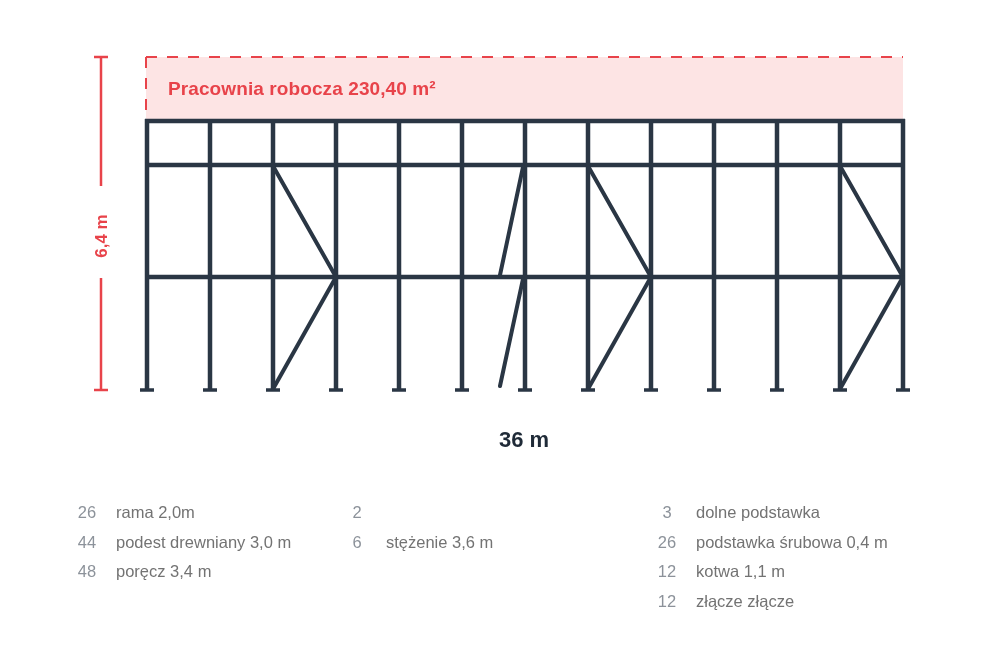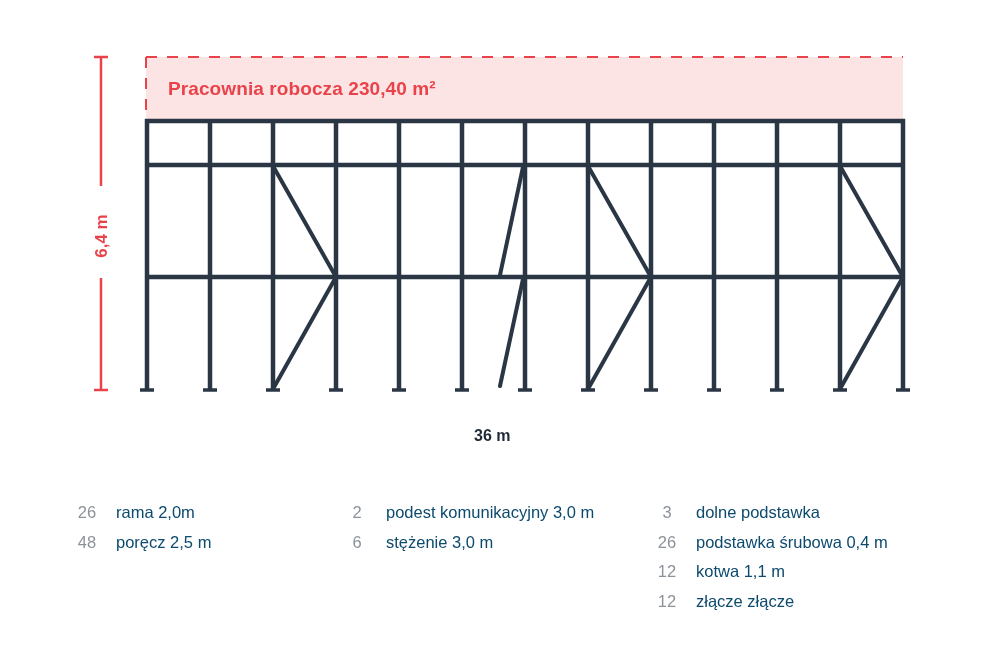--- a/index.html
+++ b/index.html
@@ -4,27 +4,27 @@
   <style>
     html, body { margin: 0; padding: 0; background: #ffffff; }
     body { width: 1000px; height: 664px; position: relative; overflow: hidden;
            font-family: "Liberation Sans", "DejaVu Sans", sans-serif; }
     #diagram { position: absolute; left: 0; top: 0; width: 1000px; height: 480px; }
     .work-label { position: absolute; left: 168px; top: 78px; font-size: 19px; font-weight: 700;
                   color: #e8434a; white-space: nowrap; letter-spacing: 0.1px; }
     .height-label { position: absolute; left: 80px; top: 222px; width: 44px; height: 28px;
                     transform: rotate(-90deg); transform-origin: center;
                     text-align: center; font-size: 17px; font-weight: 700; color: #e8434a; line-height: 28px; }
-    .width-label { position: absolute; left: 474px; top: 427px; width: 100px; 
-                   font-size: 16px; font-weight: 700; color: #1f2a37; }
+    .width-label { position: absolute; left: 474px; top: 427px; width: 100px; text-align: center;
+                   font-size: 22px; font-weight: 700; color: #1f2a37; }
     .legend { position: absolute; top: 498px; left: 0; width: 1000px; }
     .legend-col { position: absolute; top: 0; }
     .legend-row { display: flex; height: 29.5px; align-items: center; font-size: 16.5px; white-space: nowrap; }
     .legend-qty { width: 30px; text-align: center; color: #8c929a; margin-right: 14px; }
-    .legend-name { color: #0c4a6e; }
+    .legend-name { color: #737373; }
   </style>
 </head>
 <body>
 
 <div id="diagram">
   <svg width="1000" height="480" viewBox="0 0 1000 480">
 
     <rect x="146" y="57" width="757" height="64" fill="#fde4e4"></rect>
     <line x1="146" y1="57" x2="903" y2="57" stroke="#e8434a" stroke-width="2" stroke-dasharray="11,10"></line>
     <line x1="146" y1="57" x2="146" y2="121" stroke="#e8434a" stroke-width="2" stroke-dasharray="11,10"></line>
@@ -94,33 +94,36 @@
   <div class="width-label">36 m</div>
 </div>
 
 <div class="legend">
   <div class="legend-col" style="left:72px">
     <div class="legend-row">
       <span class="legend-qty">26</span>
       <span class="legend-name">rama 2,0m</span>
     </div>
     <div class="legend-row">
+      <span class="legend-qty">44</span>
+      <span class="legend-name">podest drewniany 3,0 m</span>
+    </div>
+    <div class="legend-row">
       <span class="legend-qty">48</span>
-      <span class="legend-name">poręcz 2,5 m</span>
+      <span class="legend-name">poręcz 3,4 m</span>
     </div>
   </div>
 
   <div class="legend-col" style="left:342px">
     <div class="legend-row">
       <span class="legend-qty">2</span>
-      <span class="legend-name">podest komunikacyjny 3,0 m</span>
     </div>
     <div class="legend-row">
       <span class="legend-qty">6</span>
-      <span class="legend-name">stężenie 3,0 m</span>
+      <span class="legend-name">stężenie 3,6 m</span>
     </div>
   </div>
 
   <div class="legend-col" style="left:652px">
     <div class="legend-row">
       <span class="legend-qty">3</span>
       <span class="legend-name">dolne podstawka</span>
     </div>
     <div class="legend-row">
       <span class="legend-qty">26</span>

